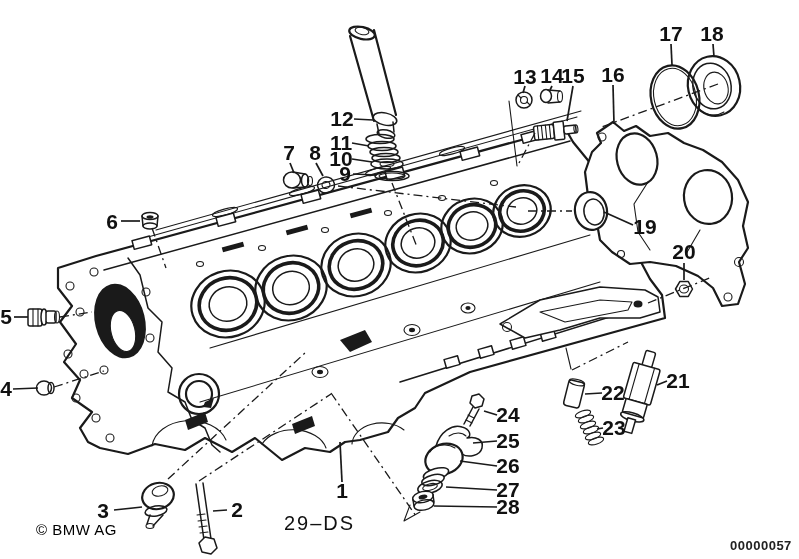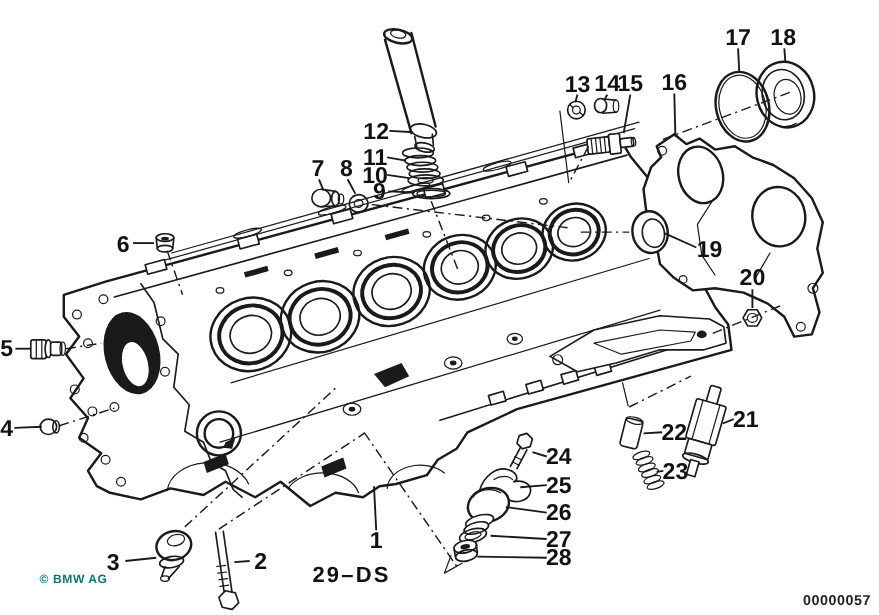--- a/index.html
+++ b/index.html
@@ -9,22 +9,22 @@
   svg *{vector-effect:none;}
   .ln{fill:none;stroke:#1a1a1a;stroke-width:1.5;stroke-linecap:round;stroke-linejoin:round;}
   .w1{stroke-width:1.1;}
   .w2{stroke-width:2.2;}
   .w3{stroke-width:3.6;}
   .fillw{fill:#ffffff;}
   .filld{fill:#1a1a1a;stroke:none;}
   .dd{fill:none;stroke:#1a1a1a;stroke-width:1.3;stroke-dasharray:9 4 2 4;}
   .leader{fill:none;stroke:#1a1a1a;stroke-width:1.7;}
   .callout{font-family:"Liberation Sans", sans-serif;font-weight:700;font-size:21px;fill:#111;}
-  .copyright{position:absolute;left:36px;top:521px;font-weight:700;font-size:11px;color:#0f766e;letter-spacing:.5px;}
-  .section-code{position:absolute;left:284px;top:512px;font-weight:700;font-size:20px;color:#111;letter-spacing:2px;text-align:center;}
+  .copyright{position:absolute;left:36px;top:521px;font-weight:400;font-size:15px;color:#000000;letter-spacing:.5px;}
+  .section-code{position:absolute;left:284px;top:512px;font-weight:400;font-size:20px;color:#111;letter-spacing:2px;text-align:center;}
   .image-number{position:absolute;left:730px;top:538px;font-weight:700;font-size:13px;color:#222;letter-spacing:.5px;}
 </style>
 </head>
 <body>
 
 <div class="stage">
 <svg width="799" height="559" viewBox="0 0 799 559">
 
   <g>
 

